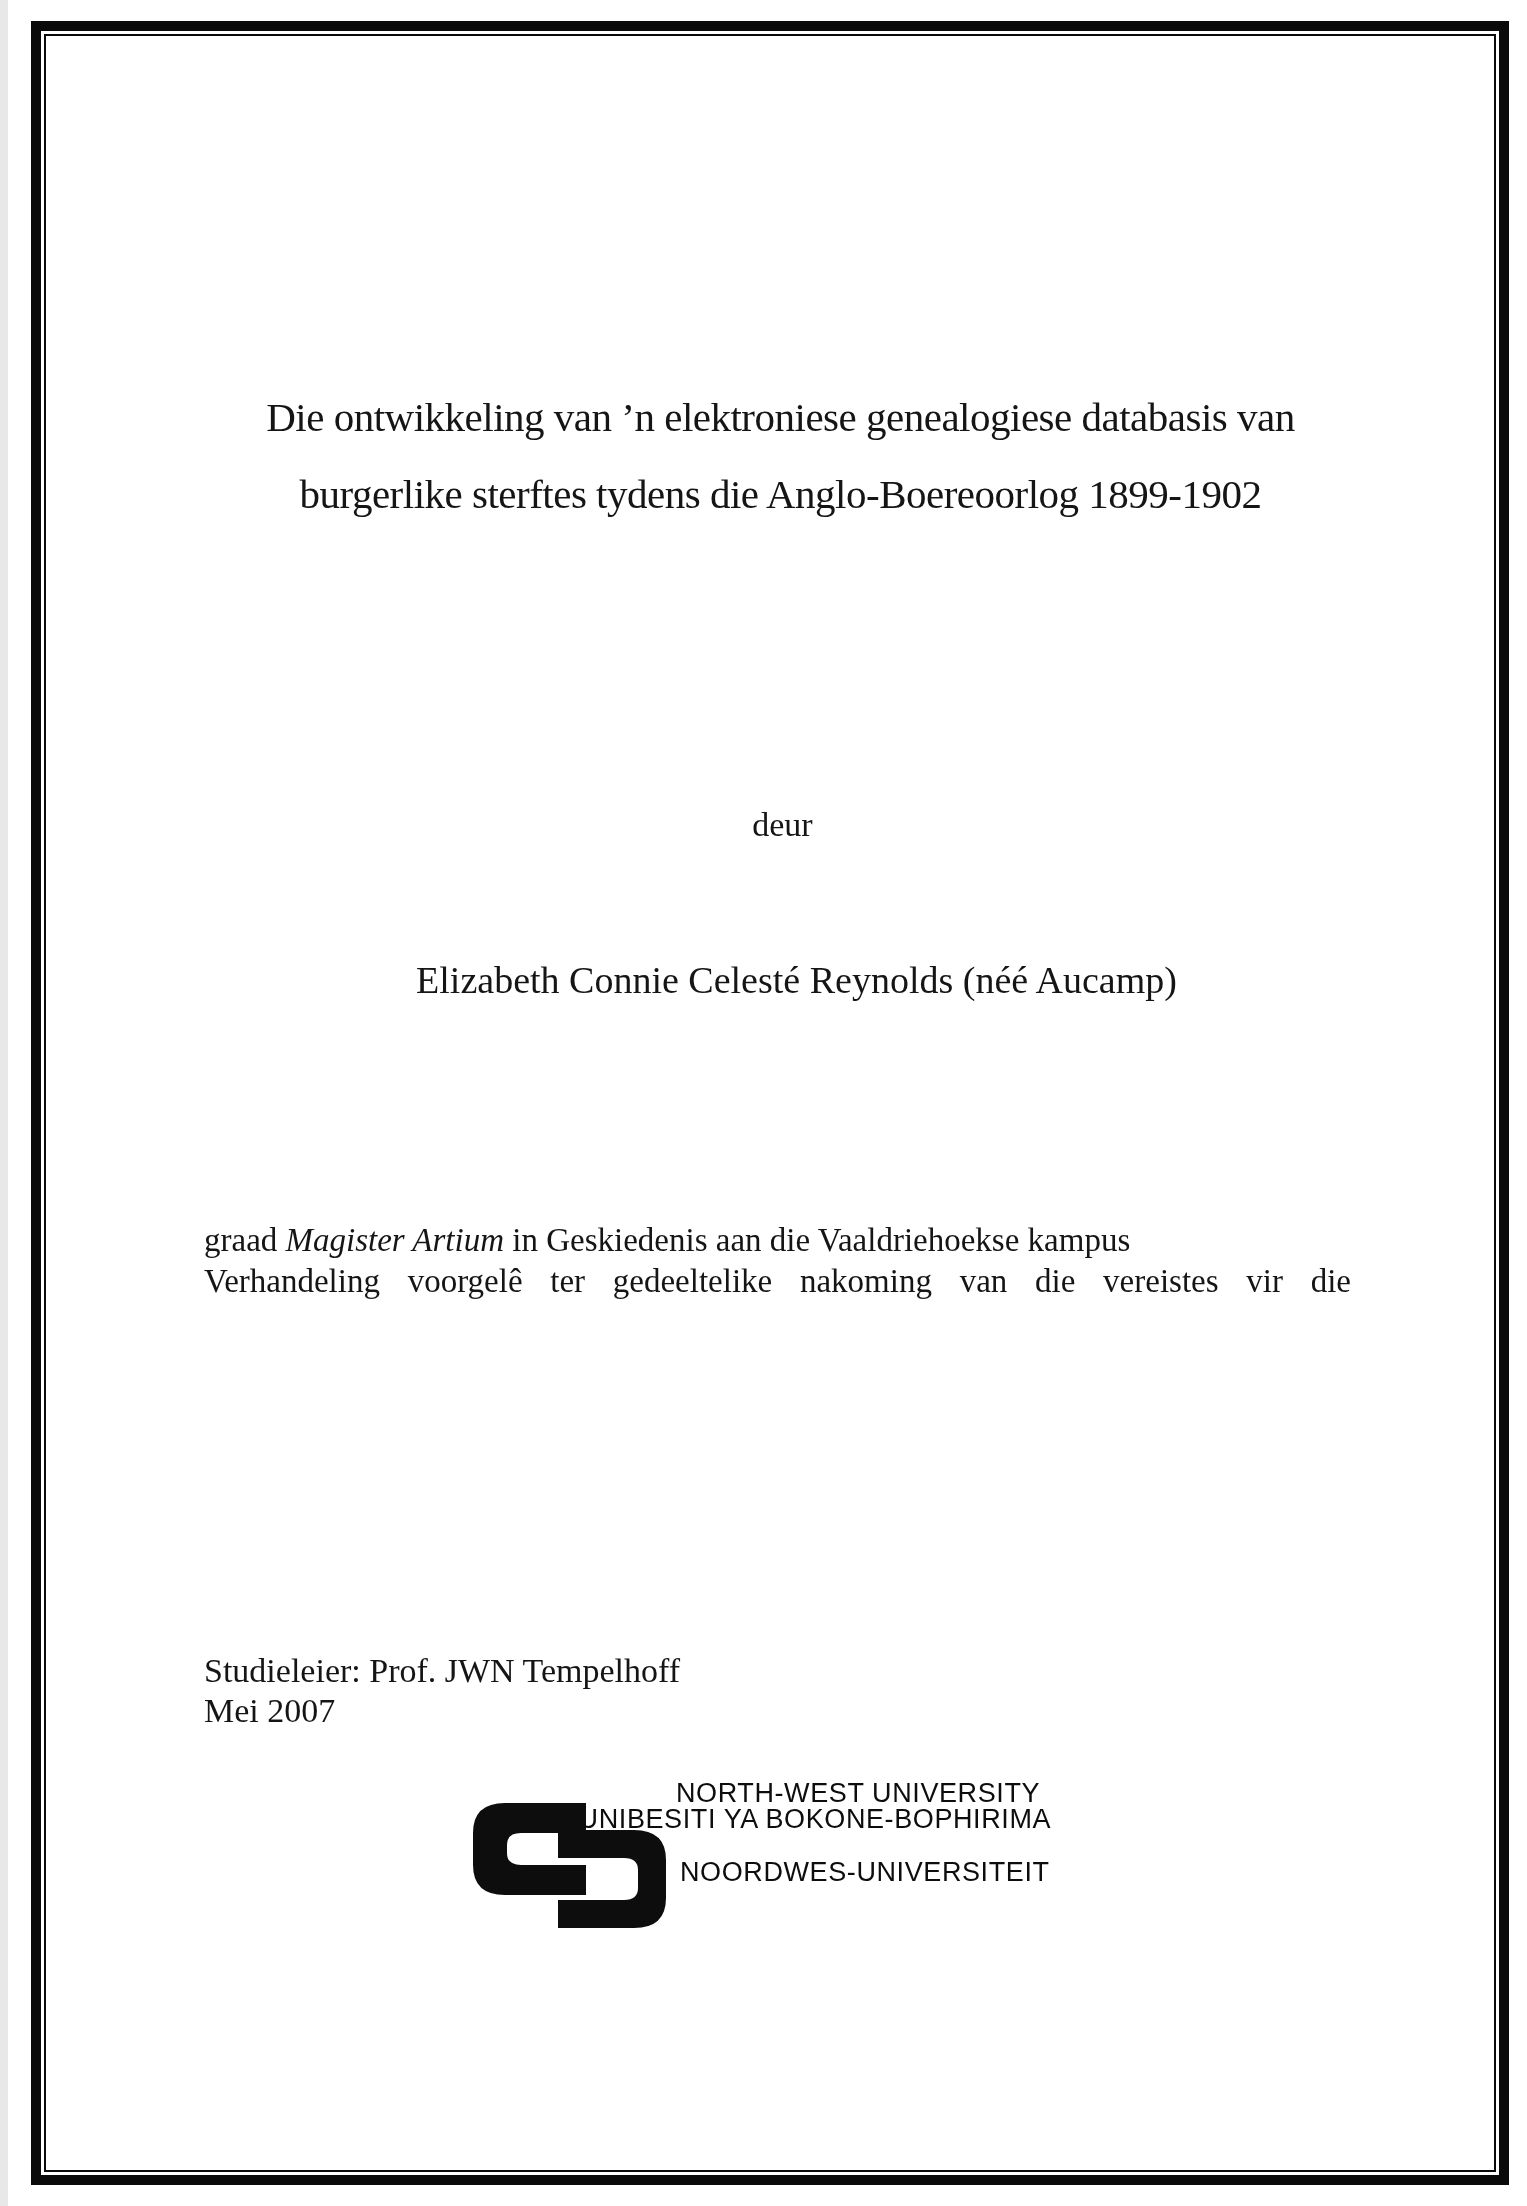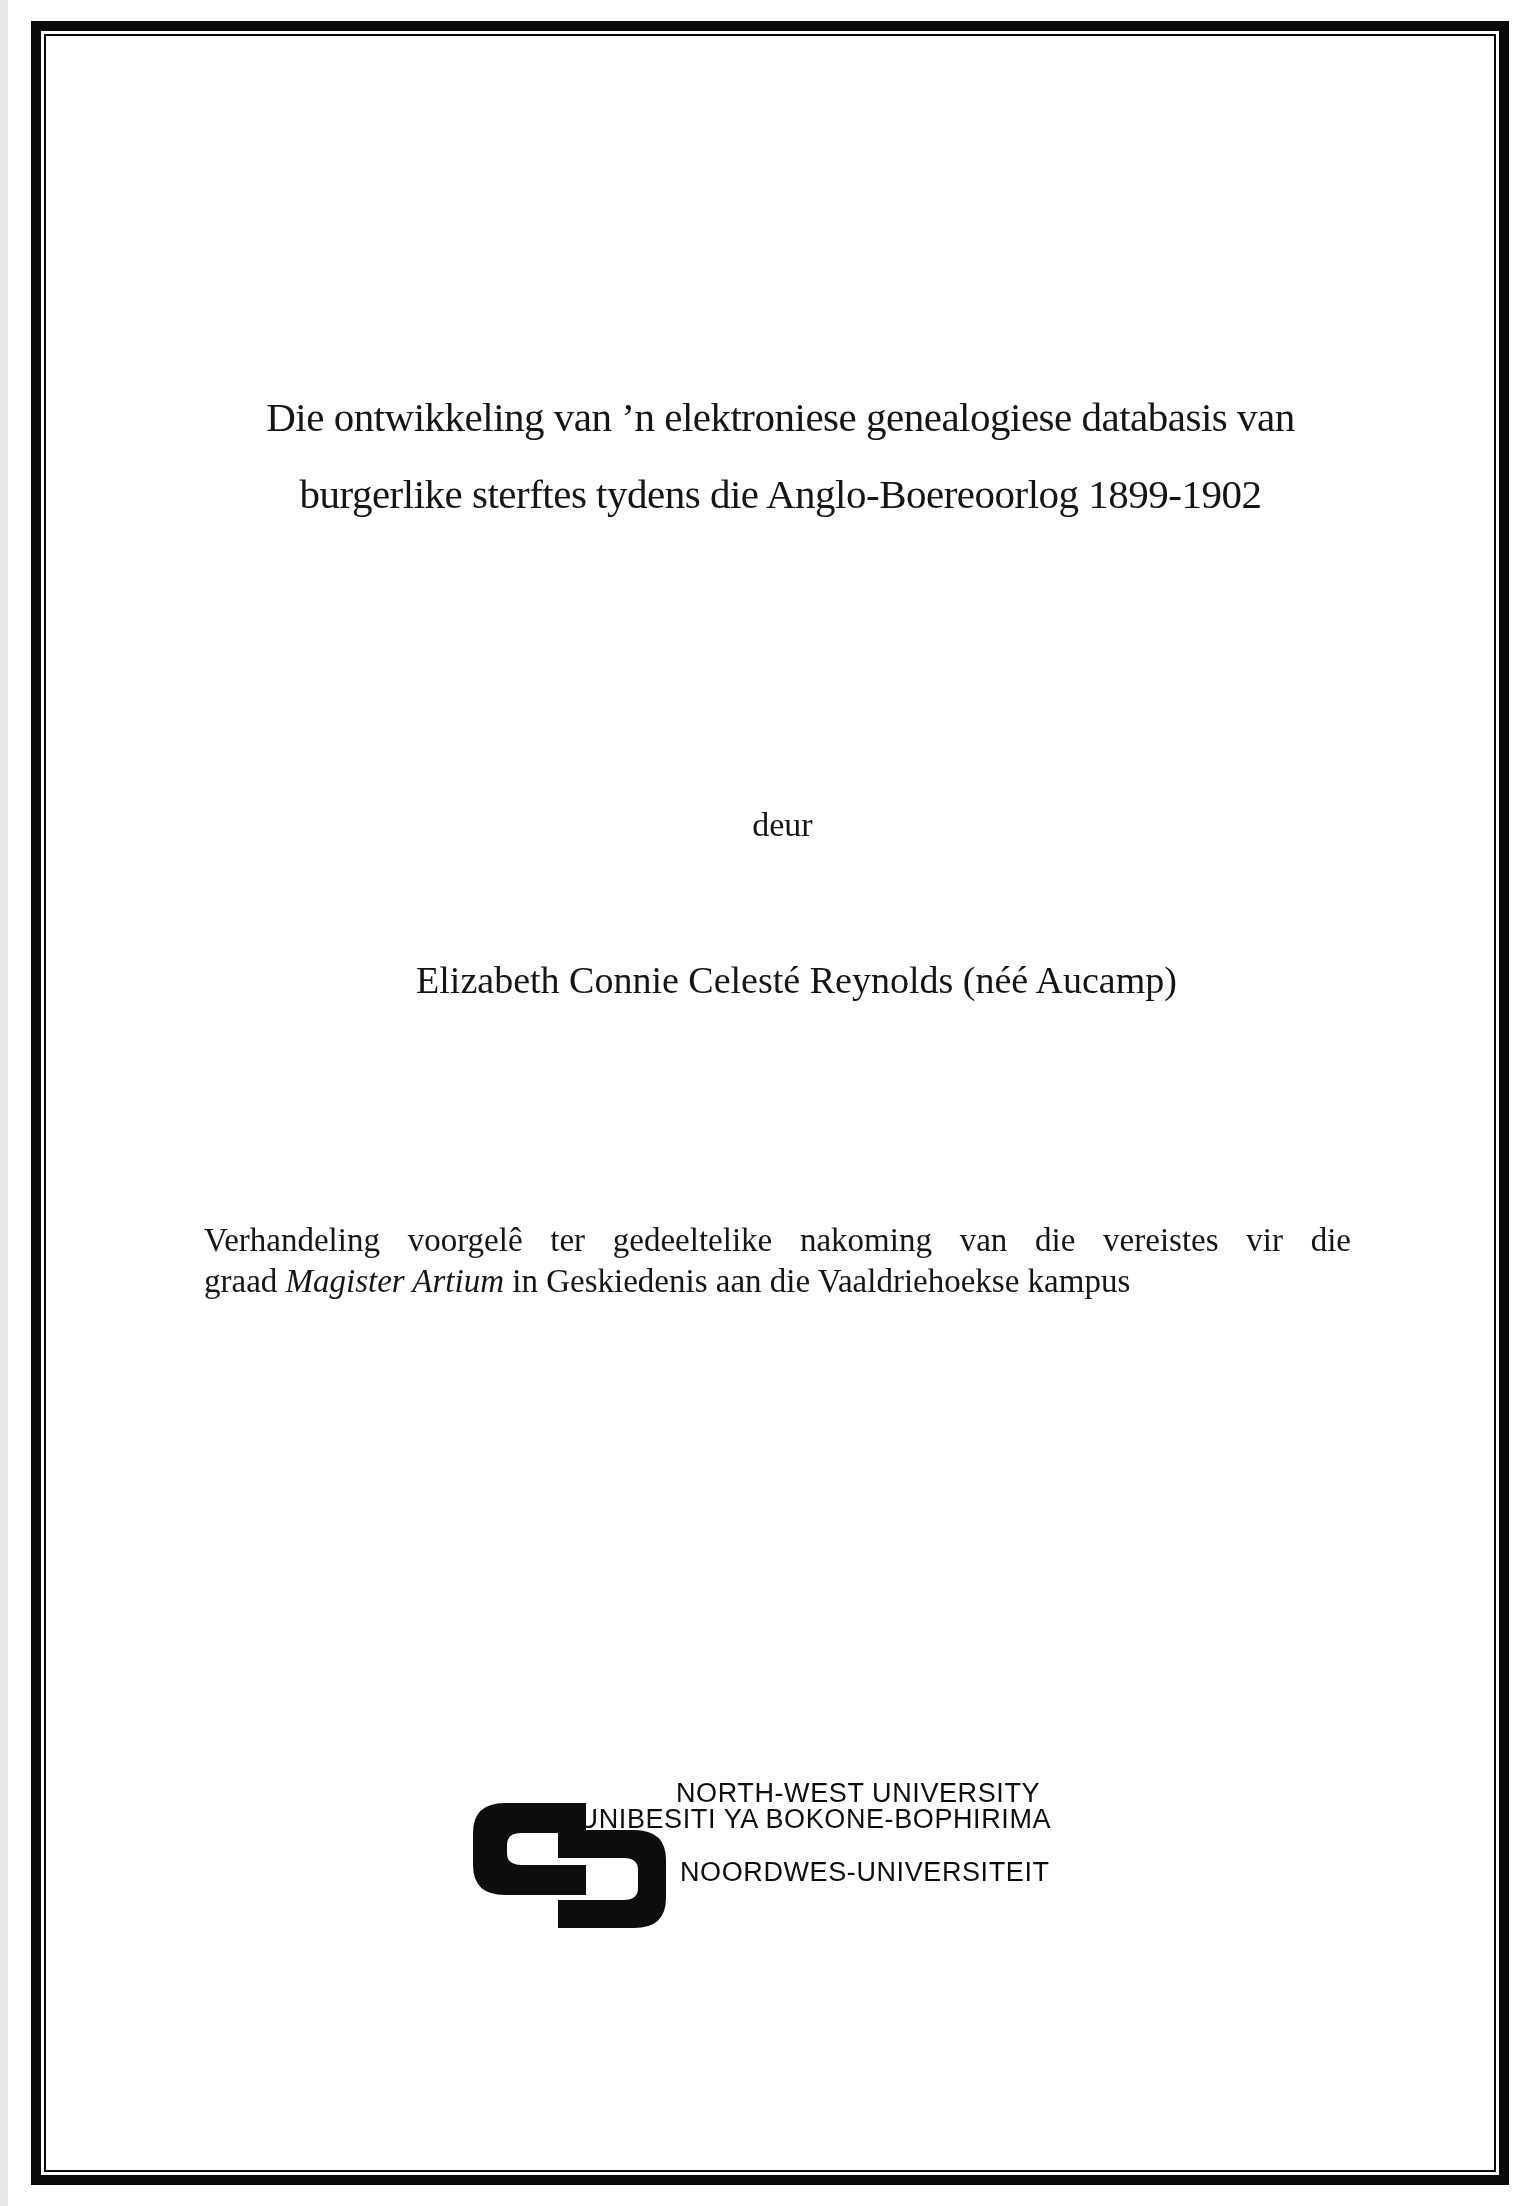--- a/index.html
+++ b/index.html
@@ -105,26 +105,30 @@
 
   <div class="centered title-line title-1">Die ontwikkeling van ’n elektroniese genealogiese databasis van</div>
 
   <div class="centered title-line title-2">burgerlike sterftes tydens die Anglo-Boereoorlog 1899-1902</div>
 
   <div class="centered byline">deur</div>
 
   <div class="centered author">Elizabeth Connie Celesté Reynolds (néé Aucamp)</div>
 
   <div class="description">
-    <div class="desc-line desc-justify">Verhandeling voorgelê ter gedeeltelike nakoming van die vereistes vir die</div>
     <div class="desc-line">
       <span>graad </span><em>Magister Artium</em><span> in Geskiedenis aan die Vaaldriehoekse kampus</span>
     </div>
+    <div class="desc-line desc-justify">Verhandeling voorgelê ter gedeeltelike nakoming van die vereistes vir die</div>
   </div>
 
+  <div class="supervisor-block">
+    <div>Studieleier: Prof. JWN Tempelhoff</div>
+    <div>Mei 2007</div>
+  </div>
 
   <svg class="logo-mark" viewBox="0 0 193 125" preserveAspectRatio="none" aria-hidden="true">
     <path fill="#0d0d0d" d="M 32 0 H 113 V 30 H 48 Q 34 30 34 42 V 50 Q 34 62 48 62 H 113 V 92 H 32 Q 0 92 0 62 V 30 Q 0 0 32 0 Z"></path>
     <path fill="#0d0d0d" d="M 85 27 H 161 Q 193 27 193 57 V 95 Q 193 125 161 125 H 85 V 97 H 151 Q 165 97 165 85 V 67 Q 165 55 151 55 H 85 Z"></path>
   </svg>
 
   <div class="logo-line logo-l1">YUNIBESITI YA BOKONE-BOPHIRIMA</div>
   <div class="logo-line logo-l2">NORTH-WEST UNIVERSITY</div>
   <div class="logo-line logo-l3">NOORDWES-UNIVERSITEIT</div>
 

